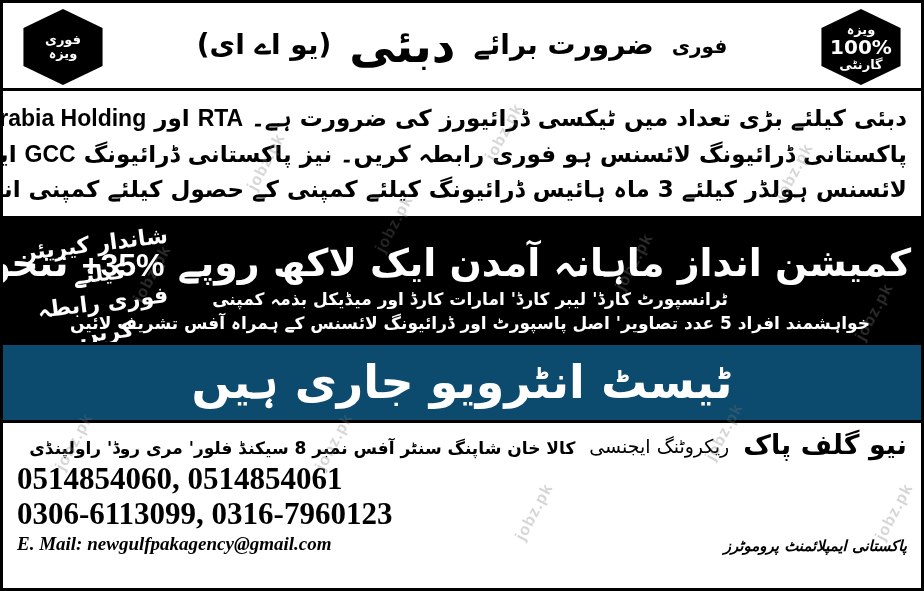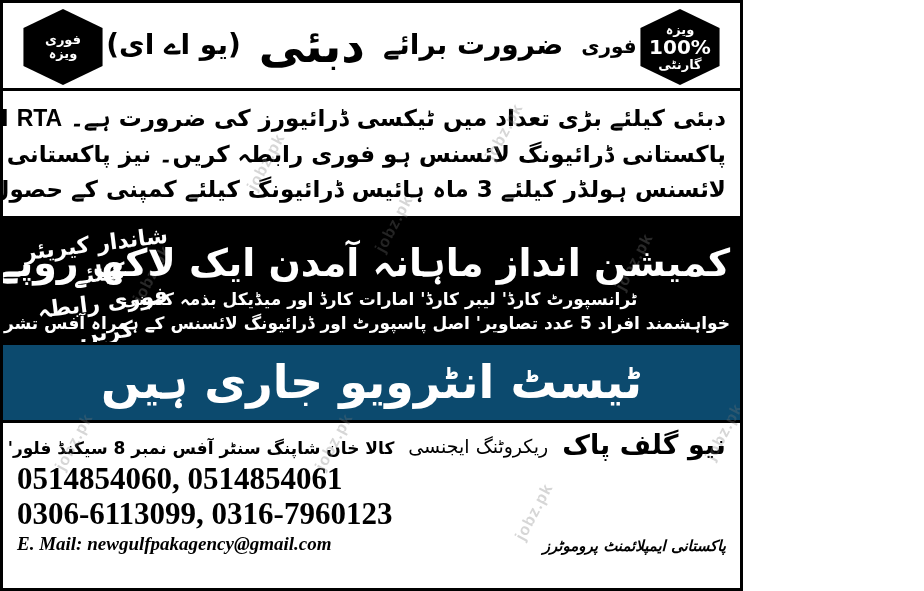--- a/index.html
+++ b/index.html
@@ -7,21 +7,21 @@
     margin: 0; padding: 0;
     background: #ffffff;
   }
   body {
     width: 924px; height: 591px;
     font-family: "Liberation Sans", sans-serif;
     overflow: hidden;
   }
   .ad {
     position: relative;
-    width: 743px; height: 591px;
+    width: 924px; height: 591px;
     background: #ffffff;
     border: 3px solid #000;
     overflow: hidden;
   }
 
   
   .header {
     position: relative;
     height: 88px;
     background: #ffffff;

